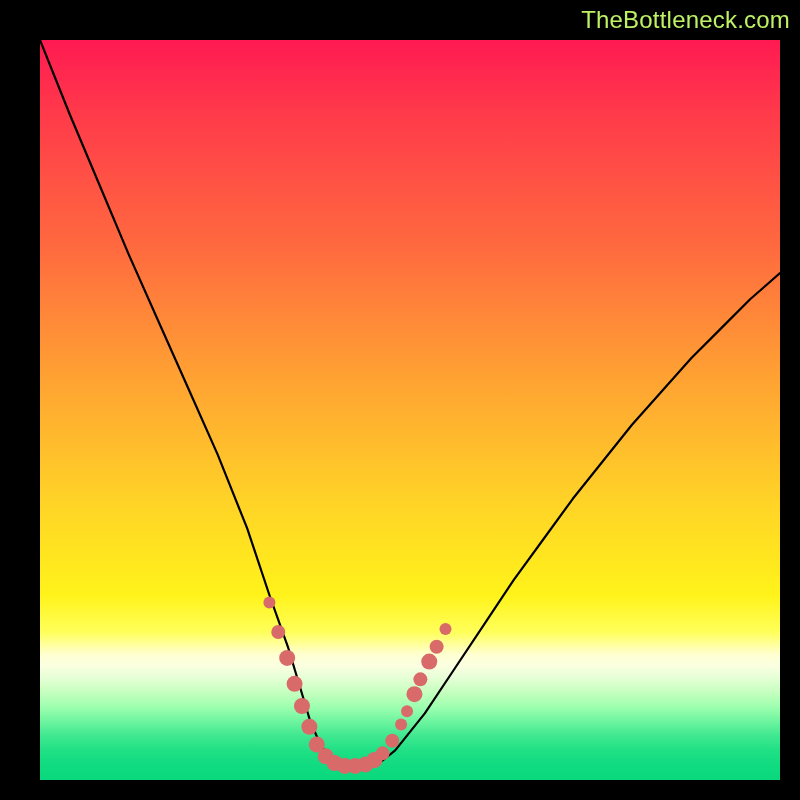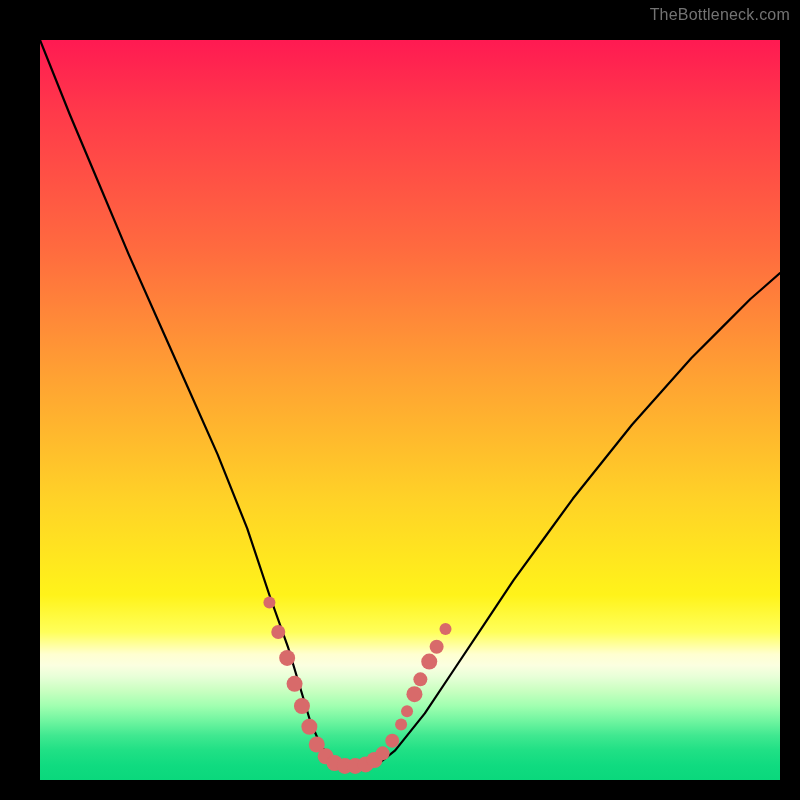--- a/index.html
+++ b/index.html
@@ -60,22 +60,22 @@
     left: 0;
     top: 0;
     width: 740px;
     height: 740px;
     overflow: visible;
   }
   .watermark {
     position: absolute;
     top: 6px;
     right: 10px;
-    color: #737373;
-    font-size: 16px;
+    color: #bef264;
+    font-size: 24px;
     font-weight: 500;
     letter-spacing: 0.2px;
     user-select: none;
   }
 </style>
 </head>
 <body>
 
 <div class="frame">
 

